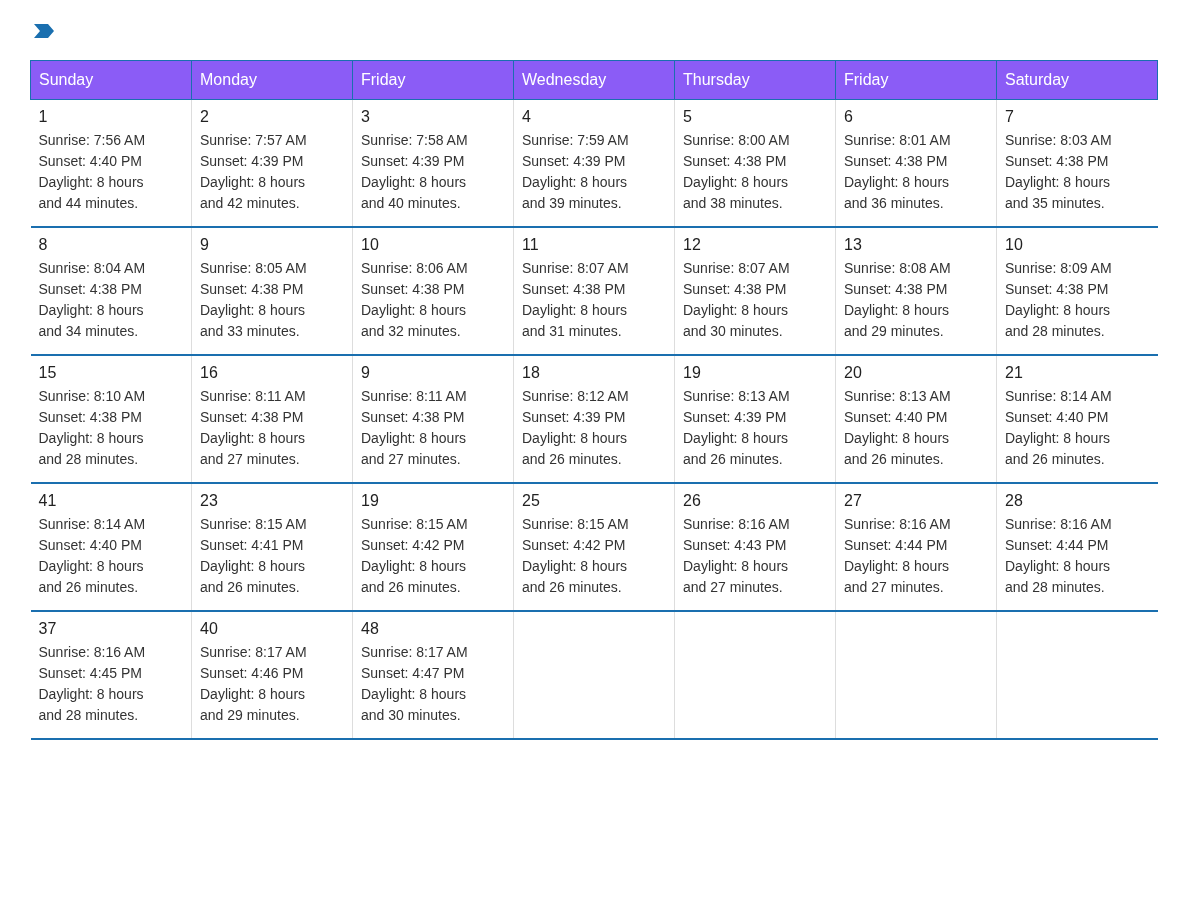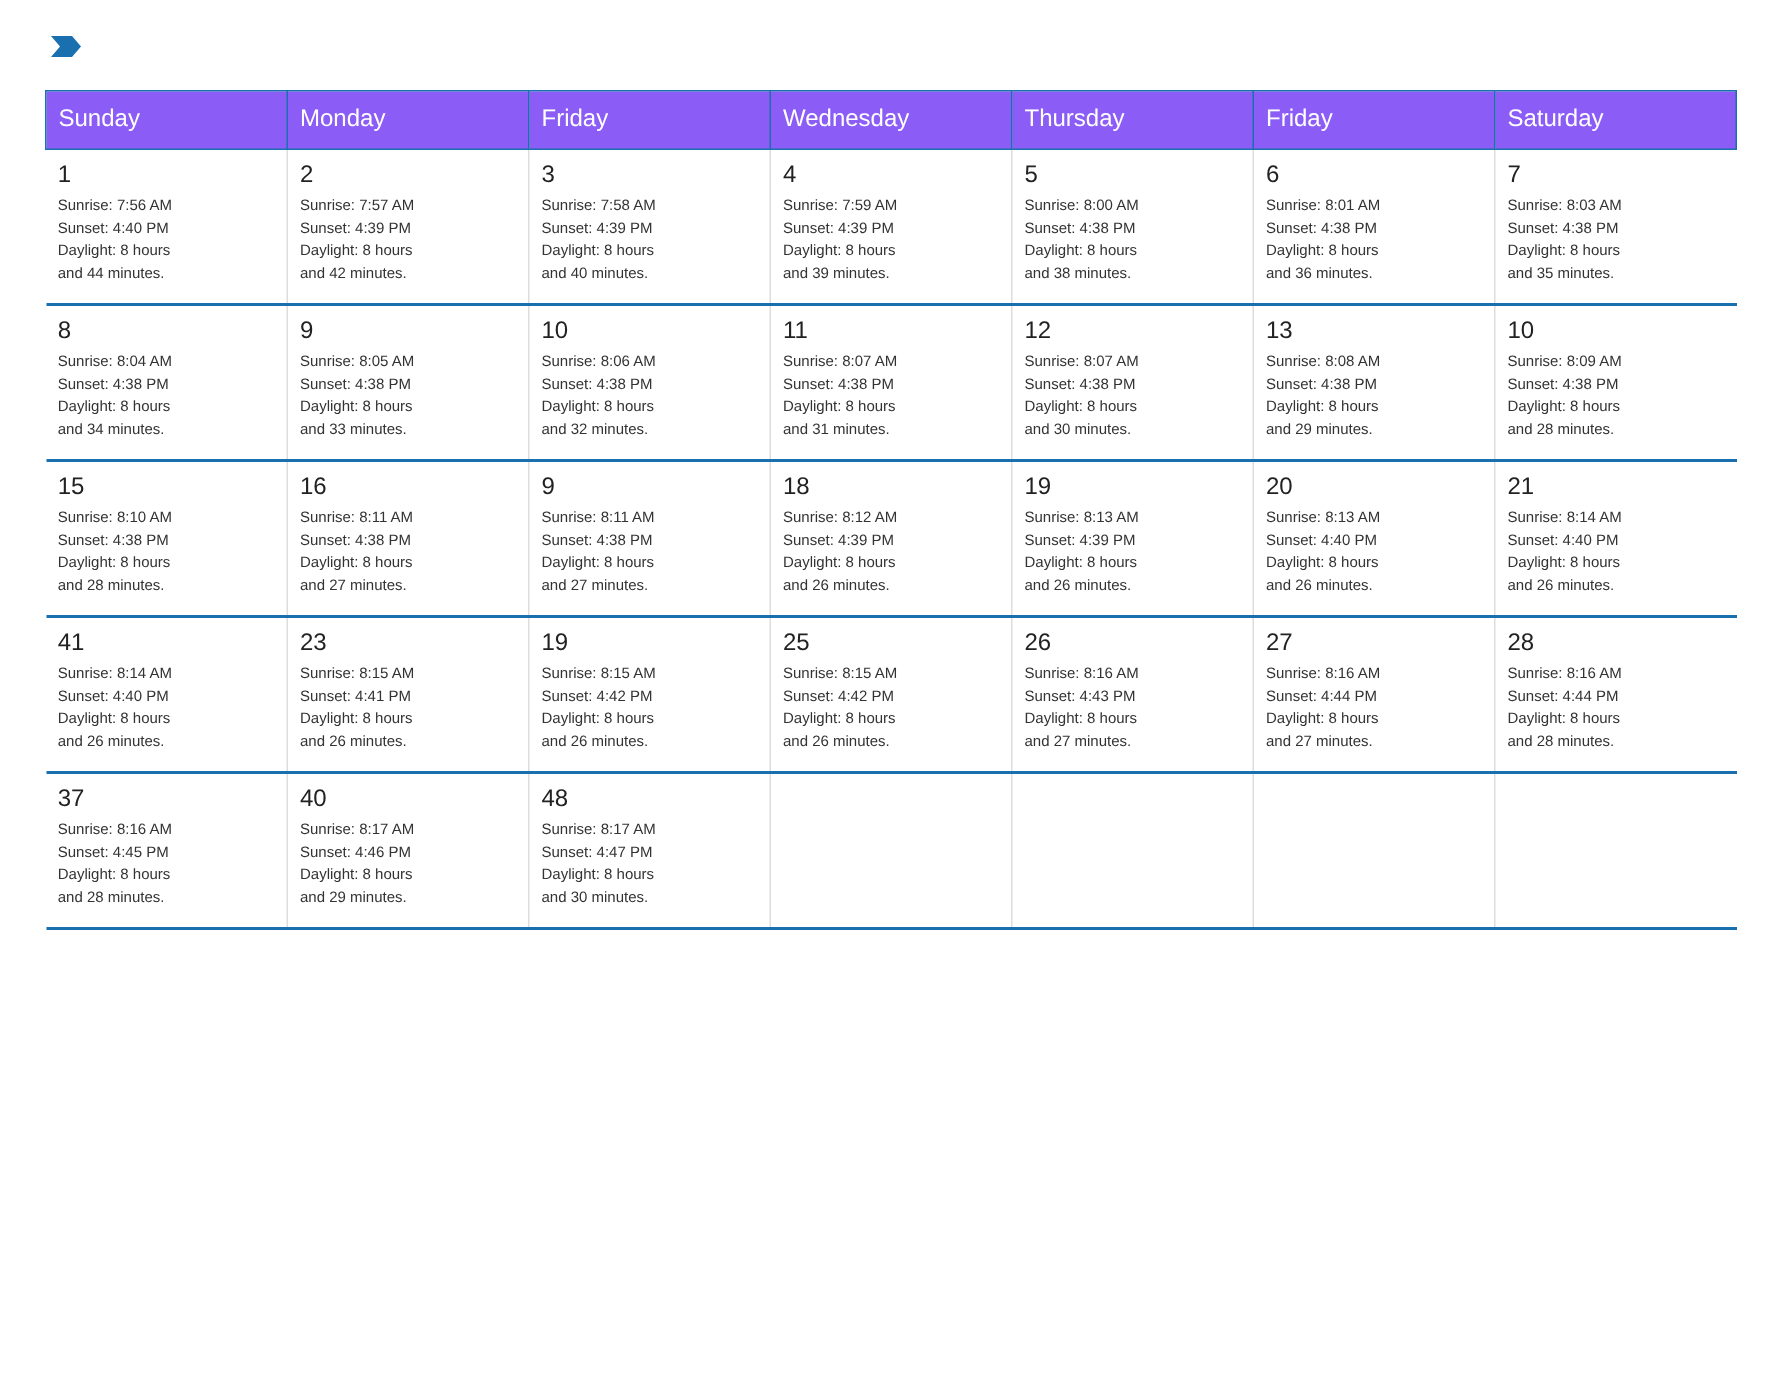--- a/index.html
+++ b/index.html
@@ -84,21 +84,21 @@
       border-right: none;
     }
     .day-number {
       font-size: 16px;
       font-weight: normal;
       display: block;
       margin-bottom: 4px;
       color: #222;
     }
     .day-info {
-      font-size: 10px;
+      font-size: 14px;
       line-height: 1.5;
       color: #333;
     }
     .empty-cell {
       background: #fff;
     }
   </style>
 </head>
 <body>
 

